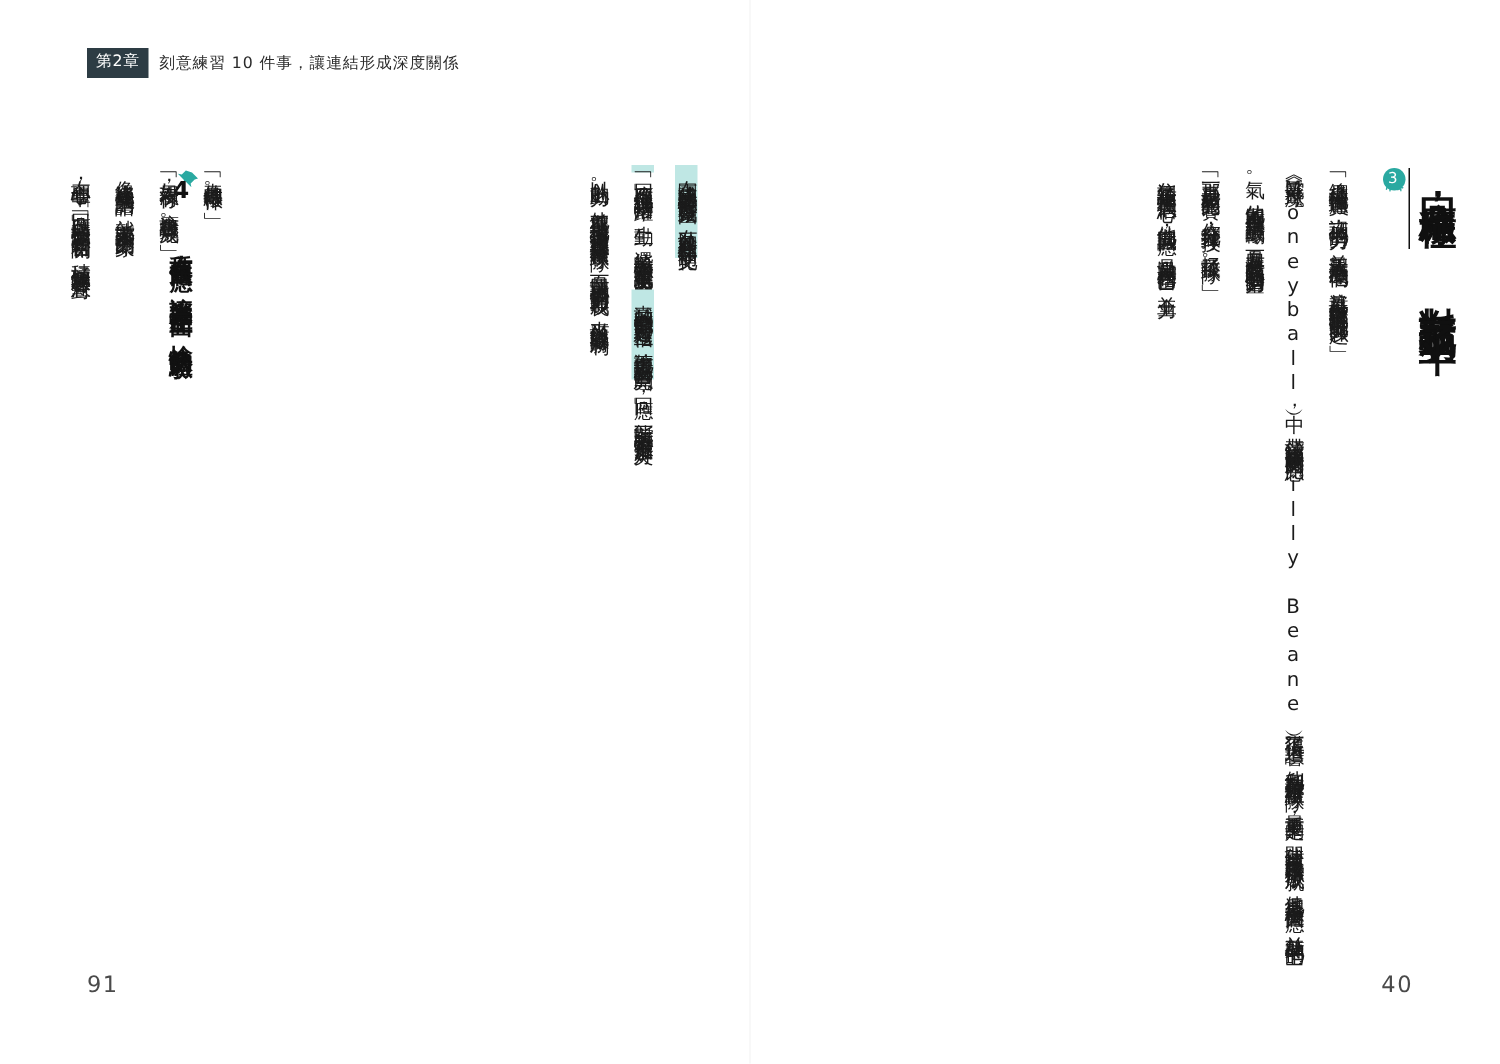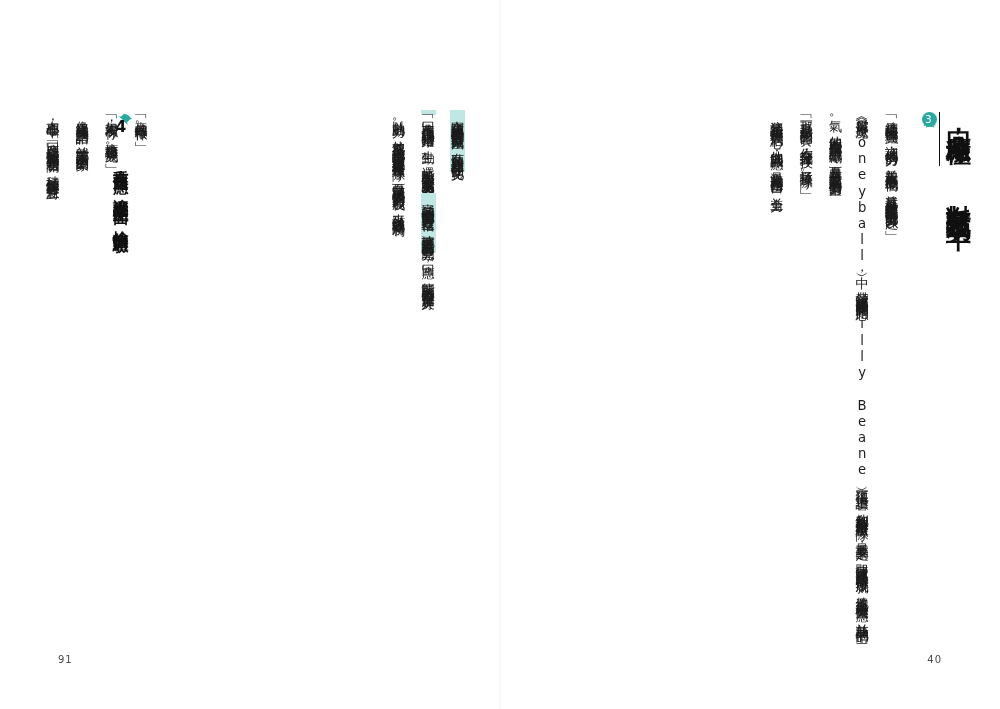--- a/index.html
+++ b/index.html
@@ -44,21 +44,21 @@
     font-size: 10.5px;
     color: #2b2b2b;
     letter-spacing: 0.6px;
     white-space: nowrap;
   }
 
   
   .folio {
     position: absolute;
     bottom: 44px;
-    font-size: 10px;
+    font-size: 15px;
     color: #4a4a4a;
     letter-spacing: 1px;
   }
   .folio-left  { left: 58px; }
   .folio-right { right: 58px; }
 
   
   .vtext {
     writing-mode: vertical-rl;
     text-orientation: upright;
@@ -210,20 +210,24 @@
 </style>
 </head>
 <body>
 
 <div class="book">
 
   <div class="gutter"></div>
 
   <div class="left-page">
 
+    <div class="runhead">
+      <span class="chapter-tag">第2章</span>
+      <span class="runhead-text">刻意練習 10 件事，讓連結形成深度關係</span>
+    </div>
 
     <div class="left-body">
 
       <div class="para vtext">以赴的動力。他並不是單純地透過技術指導或數據分析來領導球隊，而是以認可球員們的努力和成長，來引領球隊取得勝利。</div>
 
       <div class="para vtext"><span class="hl">「回應」</span>不僅使談話變得活躍、生動，還能給予對方的小嘗試或努力大大的肯定。<span class="hl">真誠的回應能幫助對方建立自信，讓他更願意說出自己的意見。</span>「回應」，能讓對方的一天變得更加美好。</div>
 
       <div class="para vtext"><span class="hl">在團隊或組織裡能營造出良好氛圍，有助於建立合作和信任的文化。</span></div>
     </div>
 

